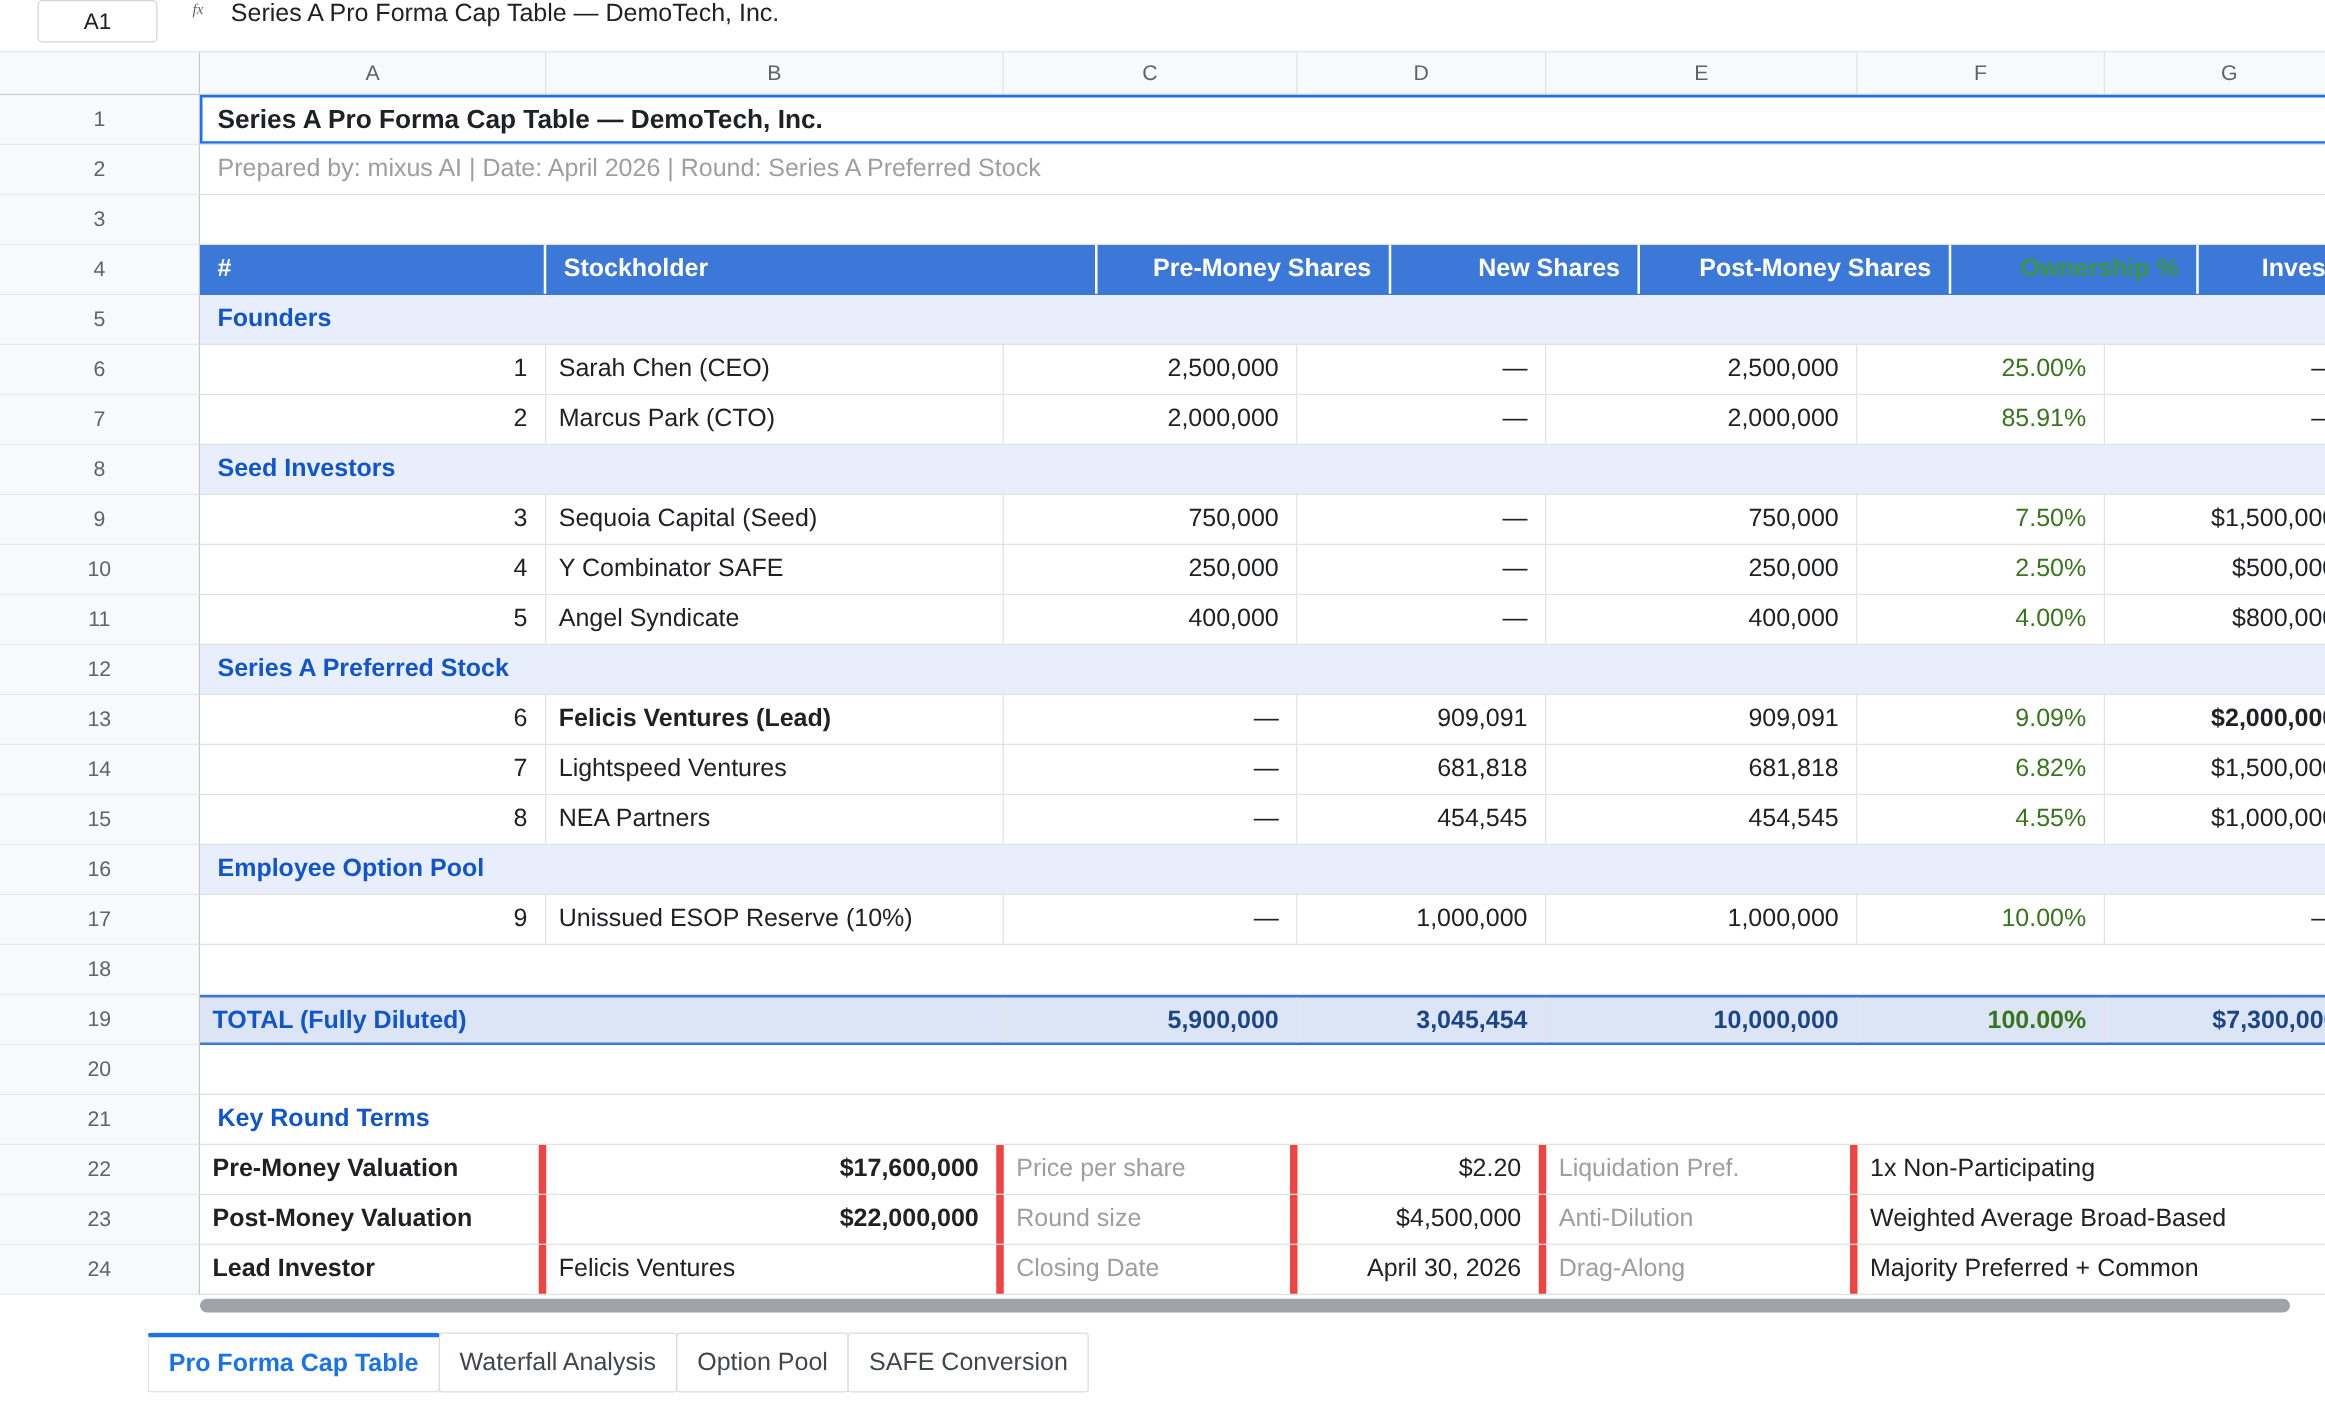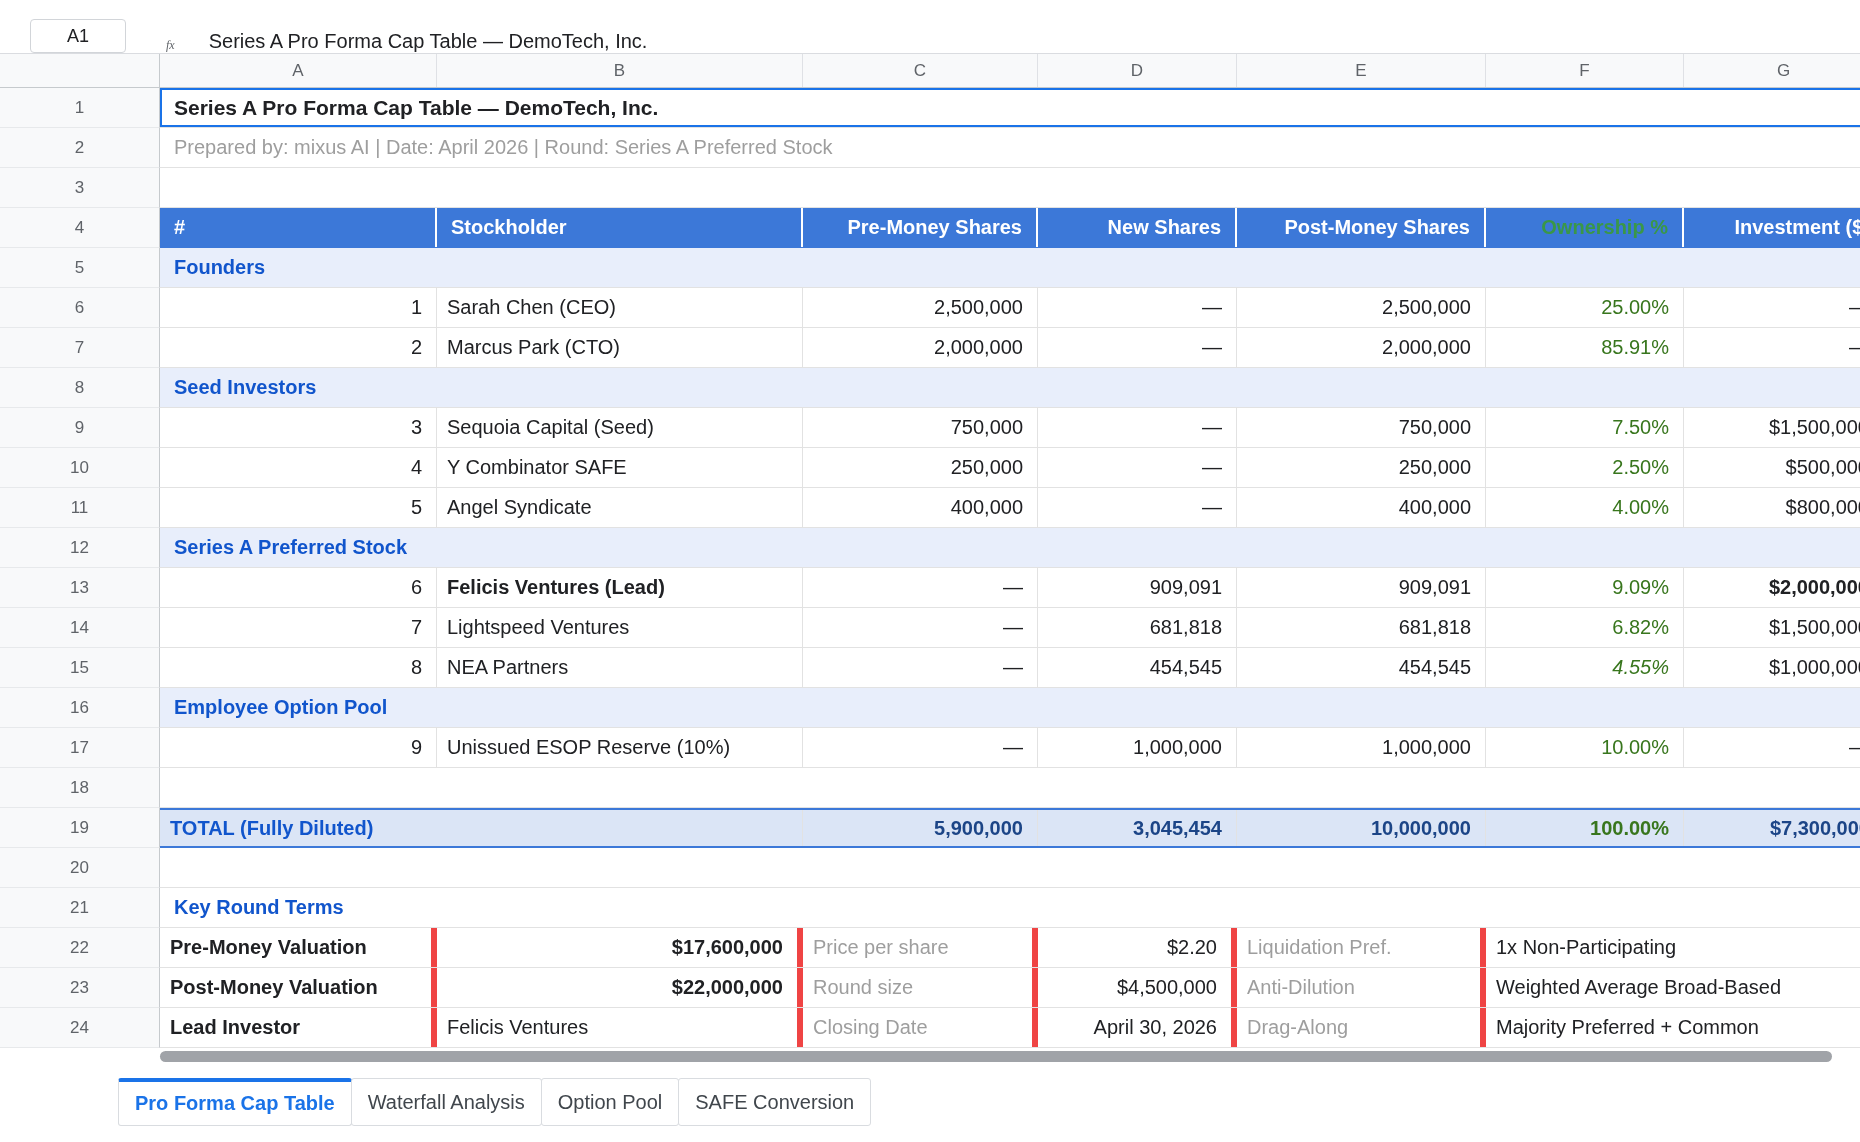--- a/index.html
+++ b/index.html
@@ -1,21 +1,21 @@
 <!DOCTYPE html>
 <html><head>
 <meta charset="utf-8">
 <style>
   *{margin:0;padding:0;box-sizing:border-box;}
   html,body{width:1860px;height:1142px;overflow:hidden;background:#fff;
     font-family:"Liberation Sans","DejaVu Sans",sans-serif;color:#202124;}
   .app{width:1860px;height:1142px;display:flex;flex-direction:column;overflow:hidden;}
 
   
-  .formula-bar{height:54px;flex:none;display:flex;align-items:flex-end;background:#fff;border-bottom:1px solid #dadce0;gap:12px;}
+  .formula-bar{height:42px;flex:none;display:flex;align-items:flex-start;background:#fff;border-bottom:1px solid #dadce0;}
   .name-box{width:96px;height:34px;margin-left:30px;border:1px solid #d2d5d9;border-radius:4px;
     display:flex;align-items:center;justify-content:center;font-size:18px;color:#202124;}
   .fx{margin-left:28px;font-family:"Liberation Serif","DejaVu Serif",serif;font-style:italic;
     font-size:12px;color:#5f6368;}
   .formula-text{margin-left:22px;font-size:20px;color:#202124;white-space:nowrap;}
 
   
   .col-headers{height:34px;flex:none;display:flex;width:1884px;background:#f8f9fa;border-bottom:1px solid #c6cacd;}
   .corner{width:160px;flex:none;background:#f8f9fa;border-right:1px solid #c6cacd;}
   .ch{flex:none;display:flex;align-items:center;justify-content:center;font-size:17px;color:#5f6368;
@@ -108,21 +108,21 @@
         </div>
       </div>
       <div class="row t-blank">
         <div class="rowhead">3</div>
         <div class="rowbody"></div>
       </div>
       <div class="row t-colheader">
         <div class="rowhead">4</div>
         <div class="rowbody">
           <div class="cell hl" style="width: 277px;">#</div>
-          <div class="cell hl" style="width: 366px;">Stockholder</div>
+          <div class="cell hl" style="width: 441px;">Stockholder</div>
           <div class="cell hr" style="width: 235px;">Pre-Money Shares</div>
           <div class="cell hr" style="width: 199px;">New Shares</div>
           <div class="cell hr" style="width: 249px;">Post-Money Shares</div>
           <div class="cell hr green-h" style="width: 198px;">Ownership %</div>
           <div class="cell hr" style="width: 200px;">Investment ($)</div>
         </div>
       </div>
       <div class="row t-section">
         <div class="rowhead">5</div>
         <div class="rowbody">
@@ -226,21 +226,21 @@
         </div>
       </div>
       <div class="row t-data">
         <div class="rowhead">15</div>
         <div class="rowbody">
           <div class="cell r" style="width: 277px;">8</div>
           <div class="cell l" style="width: 366px;">NEA Partners</div>
           <div class="cell r" style="width: 235px;">—</div>
           <div class="cell r" style="width: 199px;">454,545</div>
           <div class="cell r" style="width: 249px;">454,545</div>
-          <div class="cell r green" style="width: 198px; font-style: italic;">4.55%</div>
+          <div class="cell r green" style="width: 198px;">4.55%</div>
           <div class="cell r" style="width: 200px;">$1,000,000</div>
         </div>
       </div>
       <div class="row t-section">
         <div class="rowhead">16</div>
         <div class="rowbody">
           <div class="band">Employee Option Pool</div>
         </div>
       </div>
       <div class="row t-data">

